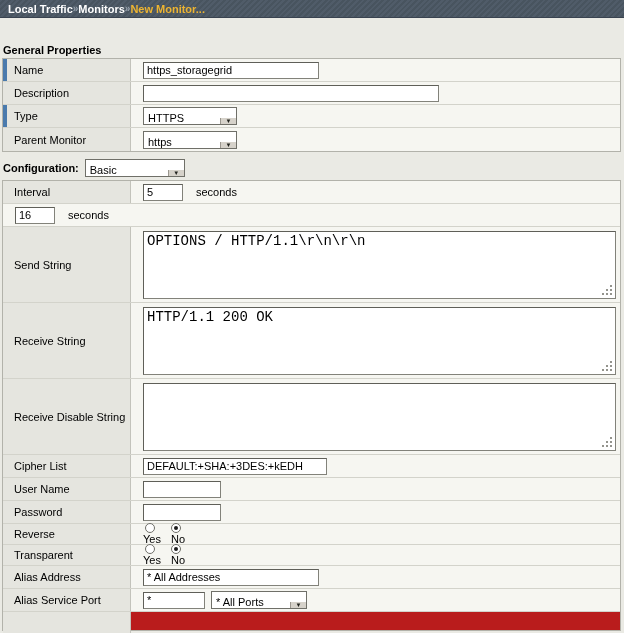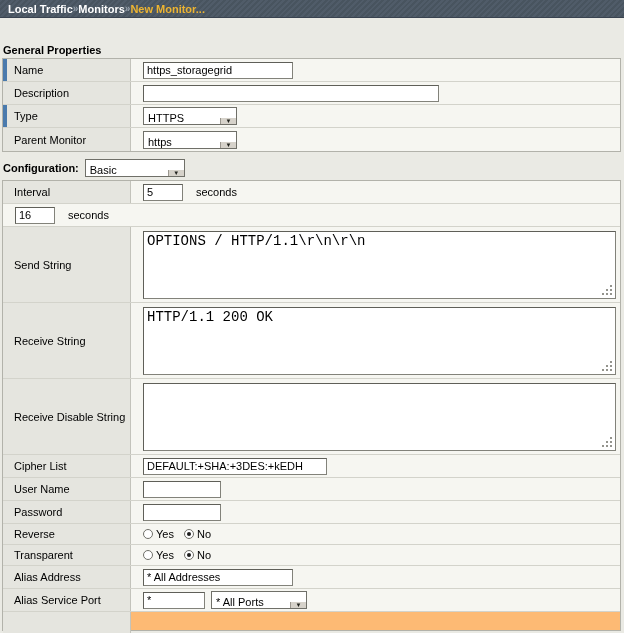--- a/index.html
+++ b/index.html
@@ -23,21 +23,21 @@
   .crumb-bar .sep { color: #97a2ad; font-weight: bold; font-size: 10px; }
   .crumb-bar .crumb.current { color: #edb431; }
   
   .section-title { font-weight: bold; margin: 26px 0 2px 3px; }
   .config-line { display: flex; align-items: center; gap: 6px; margin: 7px 0 3px 3px; }
   .config-line .cfg-label { font-weight: bold; }
   
   .proptable {
     margin: 0 3px 0 2px;
     border: 1px solid #b2b2aa;
-    background: #fdba74;
+    background: #b91c1c;
   }
   .prow { display: flex; border-bottom: 1px solid #d3d3cb; }
   .prow:last-child { border-bottom: none; }
   .lcell {
     width: 128px;
     flex: 0 0 128px;
     background: #e5e5df;
     border-right: 1px solid #c3c3bb;
     position: relative;
     display: flex;
@@ -112,27 +112,27 @@
   .radio {
     display: inline-block; width: 10px; height: 10px;
     border: 1px solid #6f6f68; border-radius: 50%;
     background: #fff; margin-right: 3px; position: relative;
     vertical-align: -1px;
   }
   .radio.checked::after {
     content: ""; position: absolute; left: 2px; top: 2px;
     width: 4px; height: 4px; border-radius: 50%; background: #1d1d1d;
   }
-  .radio-opt { margin-right: 10px; display: inline-flex; align-items: center; }
+  .radio-opt { margin-right: 10px; display: inline-flex; align-items: center; flex-direction: column; }
   .checkbox {
     display: inline-block; width: 11px; height: 11px;
     border: 1px solid #6f6f68; background: #fff;
     margin-right: 5px; vertical-align: -2px;
   }
-  .w150 { width: 150px; }
+  .w150 { width: 176px; }
   .w296 { width: 296px; }
   .w94  { width: 94px; }
   .w80  { width: 100px; }
   .w184 { width: 184px; }
   .w78  { width: 78px; }
   .w40  { width: 40px; }
   .w62  { width: 62px; }
   .w74  { width: 96px; margin-left: 6px; }
 </style>
 </head>

